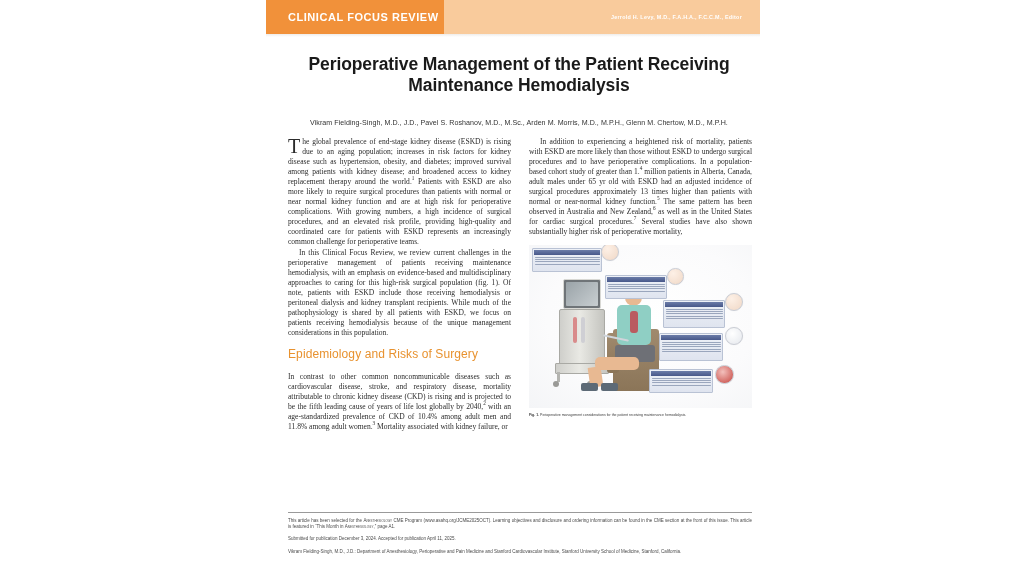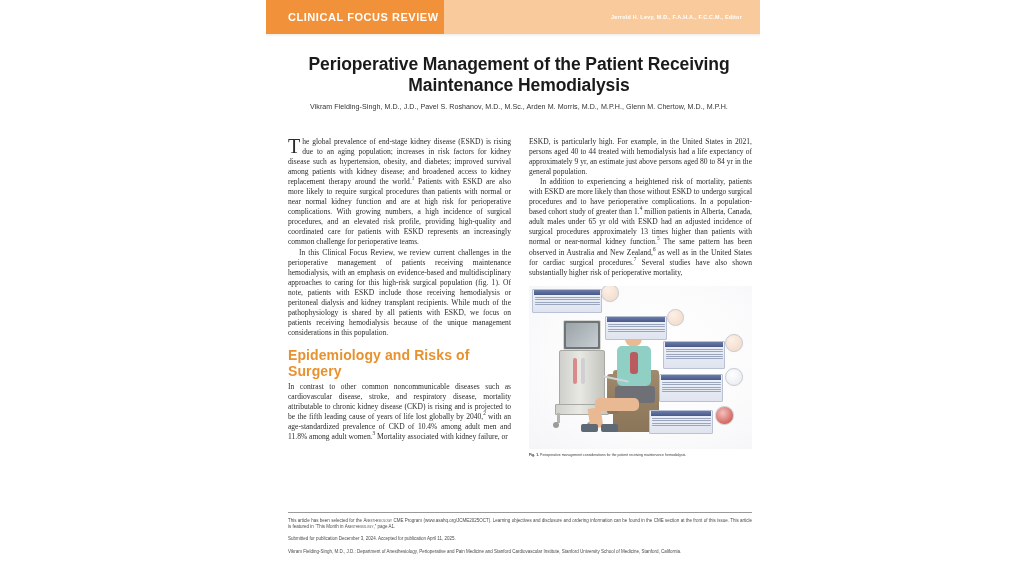--- a/index.html
+++ b/index.html
@@ -83,21 +83,21 @@
   .article-title {
     font-family: "Liberation Sans", sans-serif;
     font-weight: bold;
     font-size: 17.5px;
     line-height: 20.5px;
     color: #1a1a1a;
     margin: 0;
     letter-spacing: -0.1px;
   }
   .authors {
-    margin-top: 8px;
+    margin-top: 24px;
     font-family: "Liberation Sans", sans-serif;
     font-size: 7.1px;
     color: #333333;
     letter-spacing: 0.05px;
   }
 
   
   .columns {
     position: absolute;
     left: 33px;
@@ -128,24 +128,24 @@
   }
   .dropcap {
     float: left;
     font-size: 20px;
     line-height: 16px;
     padding: 1px 2px 0 0;
     font-family: "Liberation Serif", serif;
     color: #2b2b2b;
   }
   .section-head {
-    margin: 9px 0 3px 0;
-    font-family: "Liberation Sans", sans-serif;
-    font-weight: bold;
-    font-size: 14px;
+    margin: 9px 0 11px 0;
+    font-family: "Liberation Sans", sans-serif;
+    font-weight: normal;
+    font-size: 12px;
     color: #e8922f;
     letter-spacing: 0.1px;
   }
 
   
   .figure {
     position: relative;
     width: 223px;
     height: 163px;
     margin-top: 8px;
@@ -274,21 +274,20 @@
     <div class="col">
       <p class="body-p first">
         <span class="dropcap">T</span><span>he global prevalence of end-stage kidney disease (ESKD) is rising due to an aging population; increases in risk factors for kidney disease such as hypertension, obesity, and diabetes; improved survival among patients with kidney disease; and broadened access to kidney replacement therapy around the world.<sup>1</sup> Patients with ESKD are also more likely to require surgical procedures than patients with normal or near normal kidney function and are at high risk for perioperative complications. With growing numbers, a high incidence of surgical procedures, and an elevated risk profile, providing high-quality and coordinated care for patients with ESKD represents an increasingly common challenge for perioperative teams.</span>
       </p>
       <p class="body-p">In this Clinical Focus Review, we review current challenges in the perioperative management of patients receiving maintenance hemodialysis, with an emphasis on evidence-based and multidisciplinary approaches to caring for this high-risk surgical population (fig. 1). Of note, patients with ESKD include those receiving hemodialysis or peritoneal dialysis and kidney transplant recipients. While much of the pathophysiology is shared by all patients with ESKD, we focus on patients receiving hemodialysis because of the unique management considerations in this population.</p>
       <div class="section-head">Epidemiology and Risks of Surgery</div>
       <p class="body-p first">In contrast to other common noncommunicable diseases such as cardiovascular disease, stroke, and respiratory disease, mortality attributable to chronic kidney disease (CKD) is rising and is projected to be the fifth leading cause of years of life lost globally by 2040,<sup>2</sup> with an age-standardized prevalence of CKD of 10.4% among adult men and 11.8% among adult women.<sup>3</sup> Mortality associated with kidney failure, or</p>
     </div>
 
     <div class="col">
-      <p class="body-p first">ESKD, is particularly high. For example, in the United States in 2021, persons aged 40 to 44 treated with hemodialysis had a life expectancy of approximately 9 yr, an estimate just above persons aged 80 to 84 yr in the general population.</p>
       <p class="body-p">In addition to experiencing a heightened risk of mortality, patients with ESKD are more likely than those without ESKD to undergo surgical procedures and to have perioperative complications. In a population-based cohort study of greater than 1.<sup>4</sup> million patients in Alberta, Canada, adult males under 65 yr old with ESKD had an adjusted incidence of surgical procedures approximately 13 times higher than patients with normal or near-normal kidney function.<sup>5</sup> The same pattern has been observed in Australia and New Zealand,<sup>6</sup> as well as in the United States for cardiac surgical procedures.<sup>7</sup> Several studies have also shown substantially higher risk of perioperative mortality,</p>
 
       <div class="figure">
         <div class="fig-canvas">
 
           <div class="monitor" style="left:34px; top:34px; width:36px; height:28px;">
             <div class="monitor-screen"></div>
           </div>
           <div class="machine-body" style="left:30px; top:64px; width:44px; height:54px;"></div>
           <div style="position:absolute; left:44px; top:72px; width:4px; height:26px; background:#d98b8b; border-radius:2px;"></div>

